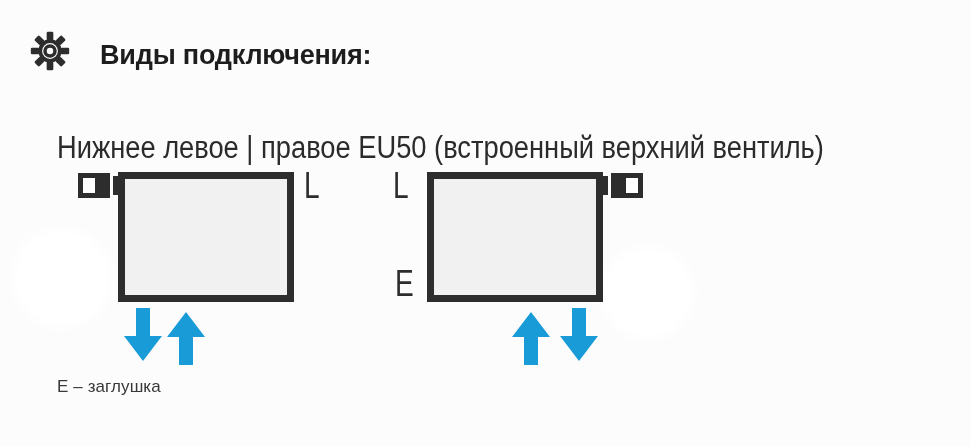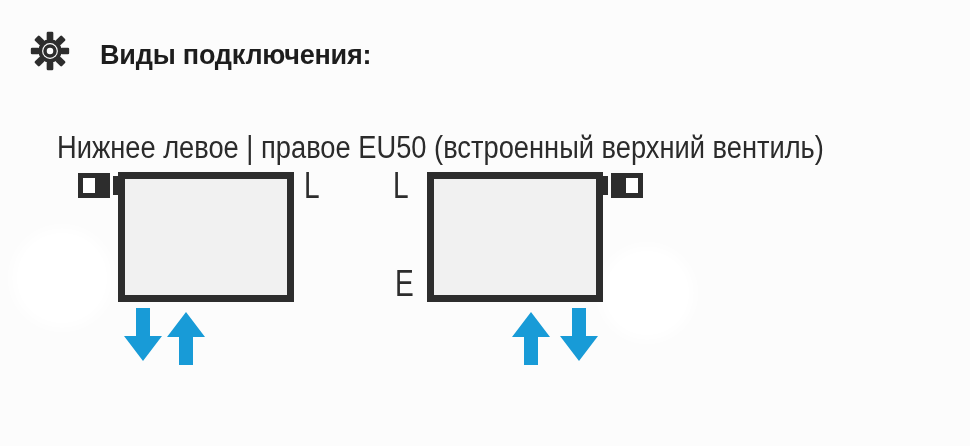--- a/index.html
+++ b/index.html
@@ -116,15 +116,16 @@
     <div class="valve-cap"></div>
   </div>
   <svg class="flow-arrow fa-ru" viewBox="0 0 38 53">
     <path d="M19 0 L38 25 H26 V53 H12 V25 H0 Z"></path>
   </svg>
   <svg class="flow-arrow fa-rd" viewBox="0 0 38 53">
     <path d="M12 0 H26 V28 H38 L19 53 L0 28 H12 Z"></path>
   </svg>
 
   <div class="legend">
+    <div class="legend-item">E – заглушка</div>
   </div>
 
 </div>
 
 </body></html>

